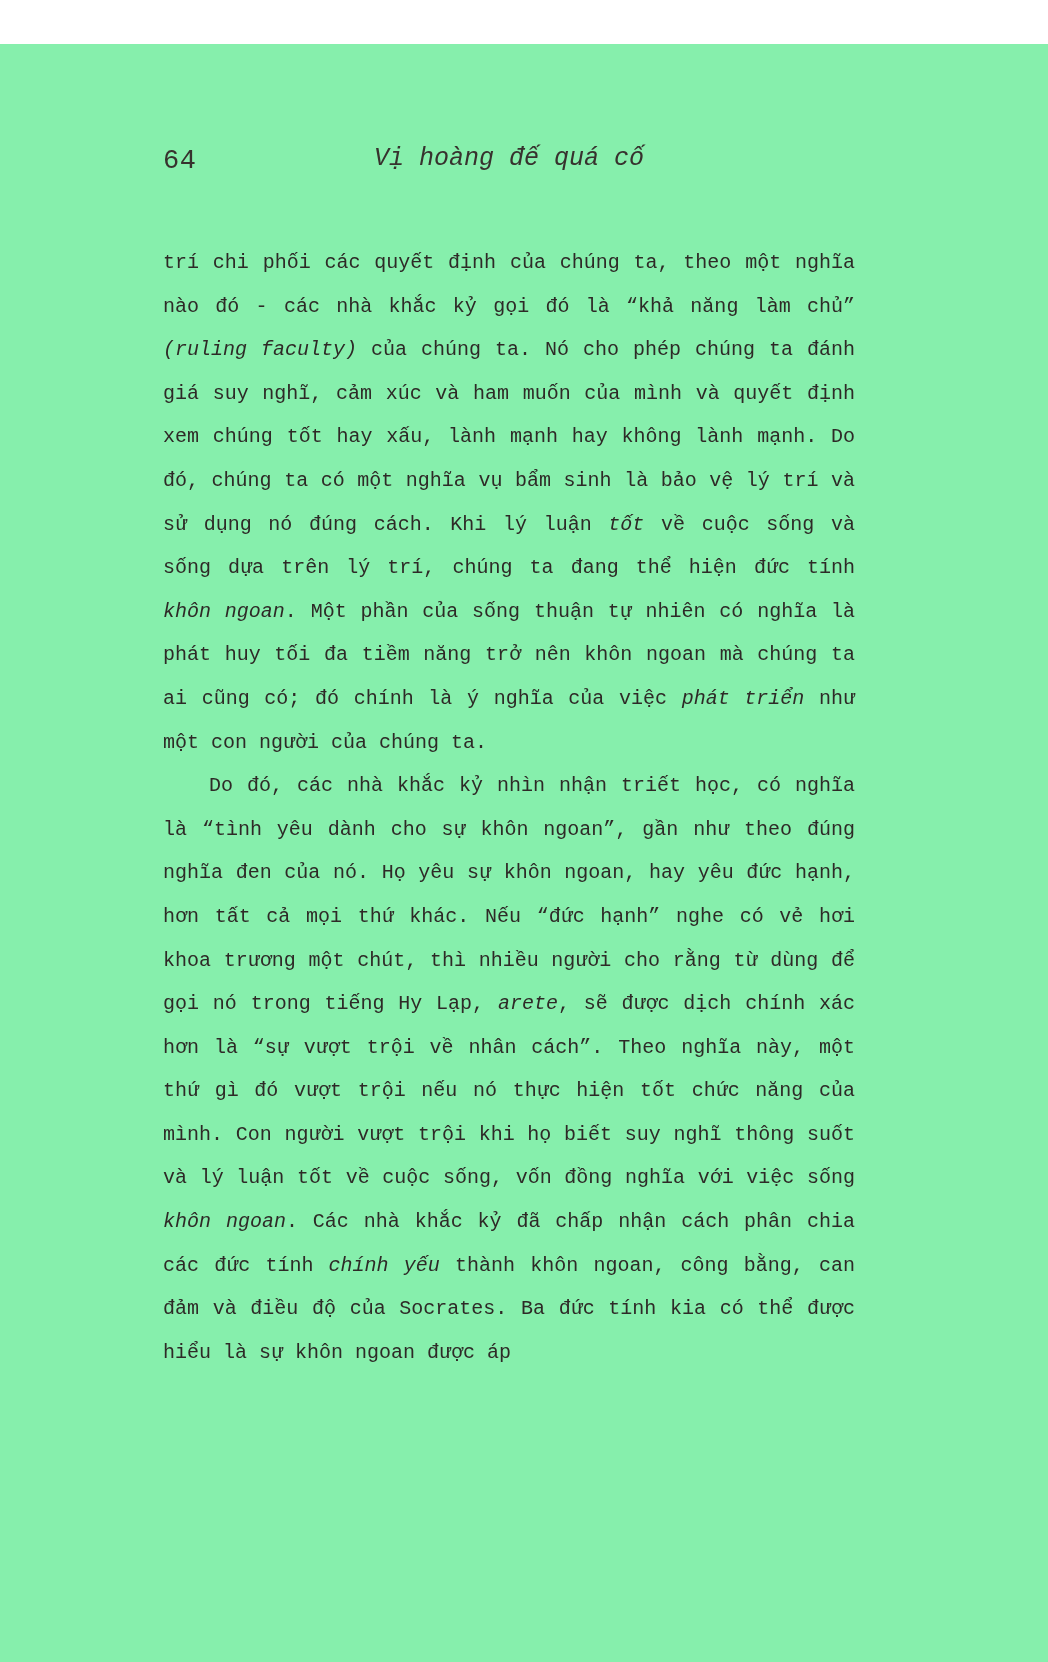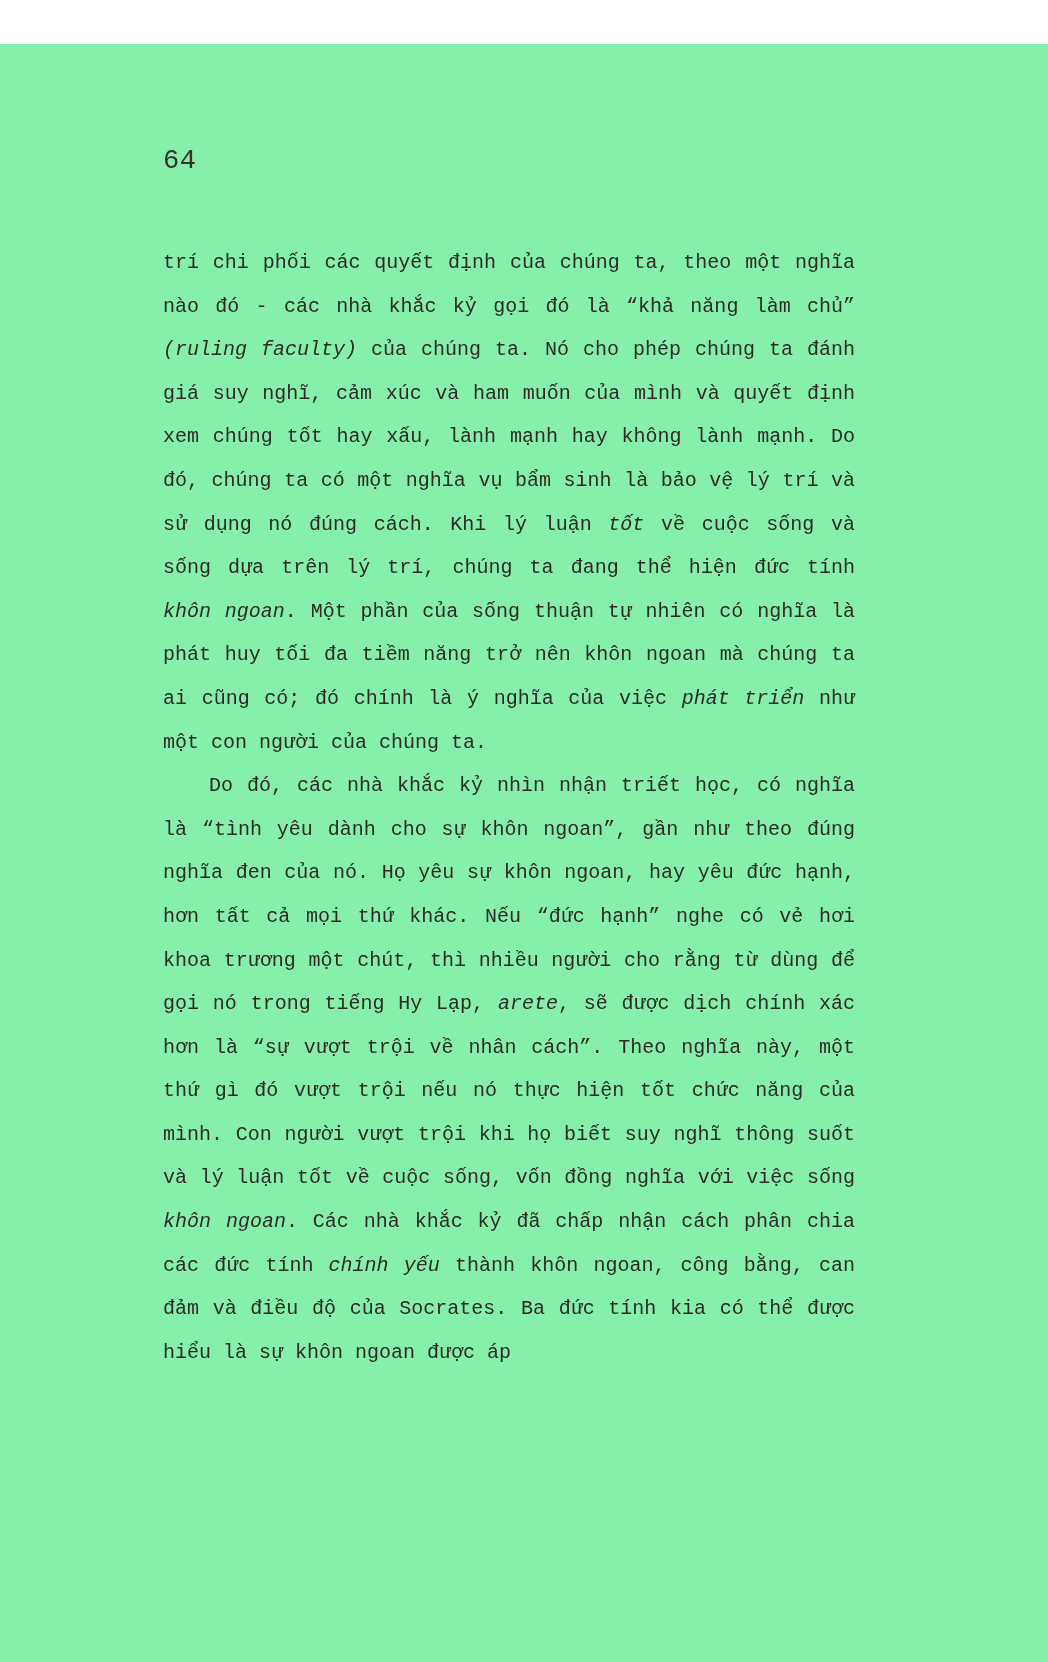--- a/index.html
+++ b/index.html
@@ -62,20 +62,21 @@
     font-style: italic;
   }
 </style>
 </head>
 <body>
 
 <div class="page">
 
   <header class="page-header">
     <span class="page-number">64</span>
+    <span class="running-title">Vị hoàng đế quá cố</span>
   </header>
 
   <main class="body-text">
 
     <p class="para"><span>trí chi phối các quyết định của chúng ta, theo một nghĩa nào đó - các nhà khắc kỷ gọi đó là “khả năng làm chủ” </span><em class="seg-italic">(ruling faculty)</em><span> của chúng ta. Nó cho phép chúng ta đánh giá suy nghĩ, cảm xúc và ham muốn của mình và quyết định xem chúng tốt hay xấu, lành mạnh hay không lành mạnh. Do đó, chúng ta có một nghĩa vụ bẩm sinh là bảo vệ lý trí và sử dụng nó đúng cách. Khi lý luận </span><em class="seg-italic">tốt</em><span> về cuộc sống và sống dựa trên lý trí, chúng ta đang thể hiện đức tính </span><em class="seg-italic">khôn ngoan</em><span>. Một phần của sống thuận tự nhiên có nghĩa là phát huy tối đa tiềm năng trở nên khôn ngoan mà chúng ta ai cũng có; đó chính là ý nghĩa của việc </span><em class="seg-italic">phát triển</em><span> như một con người của chúng ta.</span></p>
 
     <p class="para indented"><span>Do đó, các nhà khắc kỷ nhìn nhận triết học, có nghĩa là “tình yêu dành cho sự khôn ngoan”, gần như theo đúng nghĩa đen của nó. Họ yêu sự khôn ngoan, hay yêu đức hạnh, hơn tất cả mọi thứ khác. Nếu “đức hạnh” nghe có vẻ hơi khoa trương một chút, thì nhiều người cho rằng từ dùng để gọi nó trong tiếng Hy Lạp, </span><em class="seg-italic">arete</em><span>, sẽ được dịch chính xác hơn là “sự vượt trội về nhân cách”. Theo nghĩa này, một thứ gì đó vượt trội nếu nó thực hiện tốt chức năng của mình. Con người vượt trội khi họ biết suy nghĩ thông suốt và lý luận tốt về cuộc sống, vốn đồng nghĩa với việc sống </span><em class="seg-italic">khôn ngoan</em><span>. Các nhà khắc kỷ đã chấp nhận cách phân chia các đức tính </span><em class="seg-italic">chính yếu</em><span> thành khôn ngoan, công bằng, can đảm và điều độ của Socrates. Ba đức tính kia có thể được hiểu là sự khôn ngoan được áp</span></p>
 
   </main>
 

